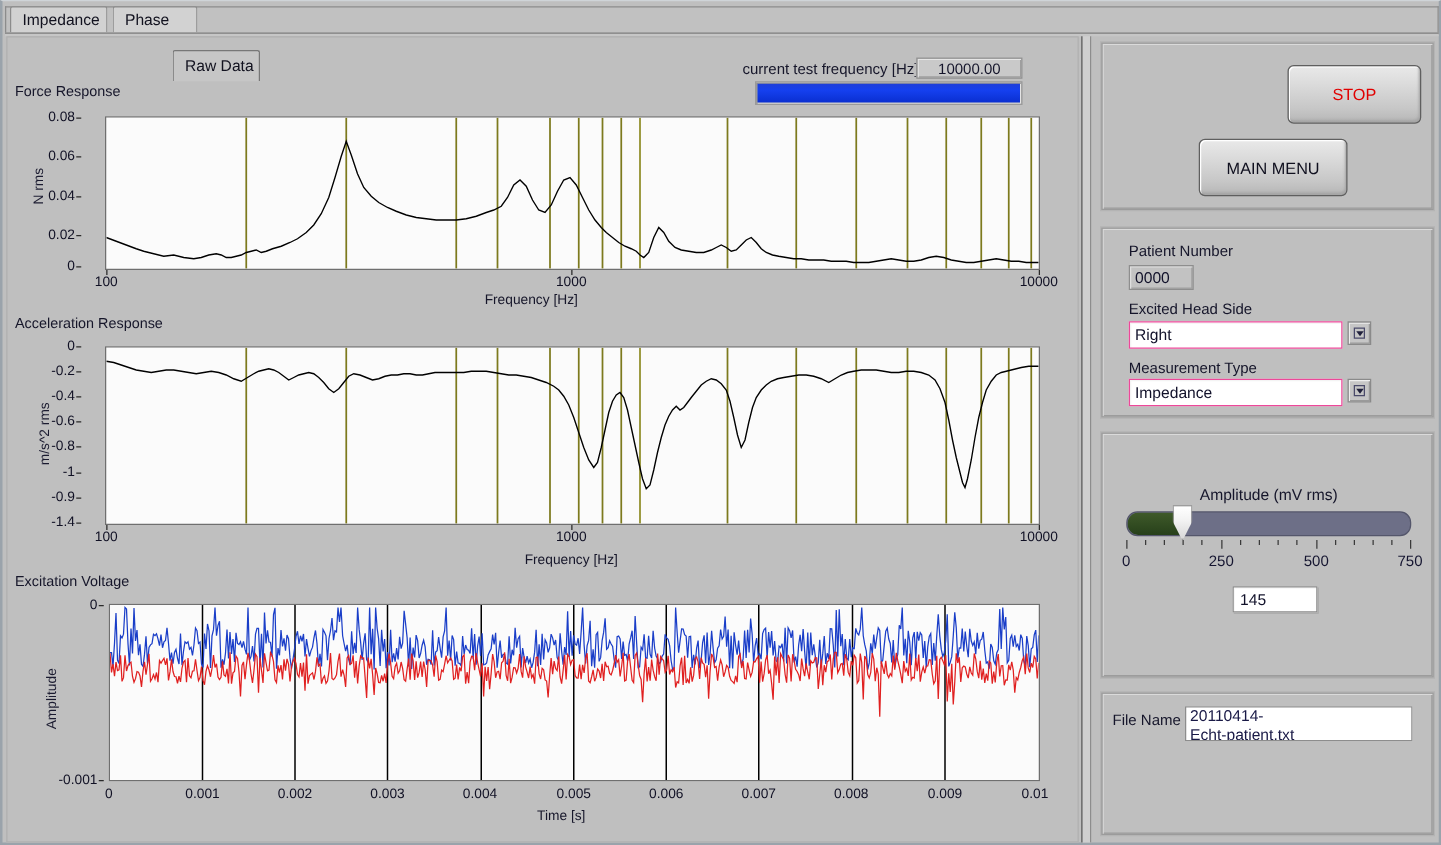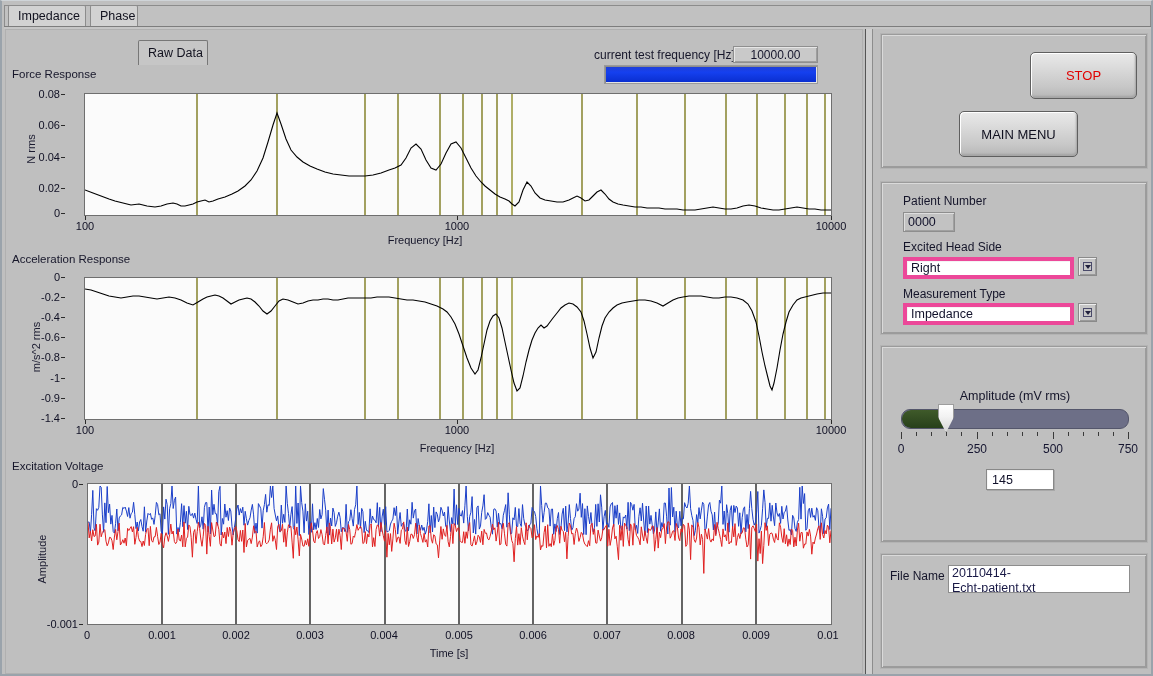--- a/index.html
+++ b/index.html
@@ -72,21 +72,21 @@
        border:1px solid #5f5f5f;border-radius:5px;
        box-shadow:inset 1px 1px 0 #ffffff, inset -1px -2px 2px #a5a5a5;
        text-align:center;font-size:13px;color:#10101f;
        display:flex;align-items:center;justify-content:center;}
   .btn.stop{color:#e10000;}
   .ctl-label{position:absolute;font-size:12px;color:#15152a;}
   .ro-field{position:absolute;background:#c2c2c2;border:1px solid #8e8e8e;
        box-shadow:inset 1px 1px 0 #dedede,inset -1px -1px 0 #a0a0a0;
        font-size:12.5px;color:#11112a;padding-left:4px;box-sizing:border-box;
        display:flex;align-items:center;}
-  .combo{position:absolute;background:#ffffff;border:4px solid #ec4899;
+  .combo{position:absolute;background:#ffffff;border:1px solid #ec4899;
        box-shadow:inset 1px 1px 0 #f4f4f4;
        font-size:12.5px;color:#11112a;padding-left:4px;box-sizing:border-box;
        display:flex;align-items:center;}
   .combo-btn{position:absolute;width:19px;height:19px;background:#c6c6c6;
        border:1px solid #8a8a8a;
        box-shadow:inset 1px 1px 0 #eee, inset -1px -1px 0 #9a9a9a;
        box-sizing:border-box;display:flex;align-items:center;justify-content:center;}
   .combo-btn i{display:block;width:9px;height:9px;border:1px solid #4a4a6a;
        box-sizing:border-box;position:relative;background:#c6c6c6;}
   .combo-btn i::after{content:"";position:absolute;left:1px;top:2px;
@@ -118,21 +118,21 @@
 </head>
 <body>
 
 <div class="app">
 
   <div class="tabbar">
     <div class="tabfill"></div>
     <div class="tab" style="left:4px;width:78px;">
       <span>Impedance</span>
     </div>
-    <div class="tab" style="left:86px;width:48px;">
+    <div class="tab" style="left:86px;width:68px;">
       <span>Phase</span>
     </div>
     <div class="tab active" style="left:134px;width:70px;margin-top:37px;">
       <span>Raw Data</span>
     </div>
   </div>
   <div class="tabstrip"></div>
 
   <div class="leftpane"></div>
 

